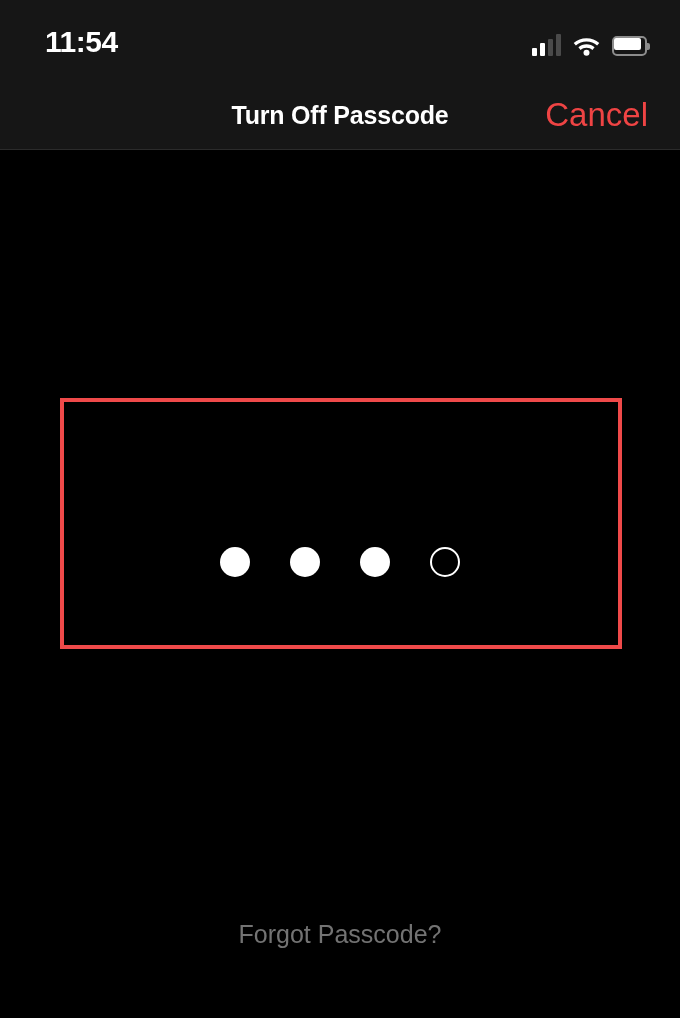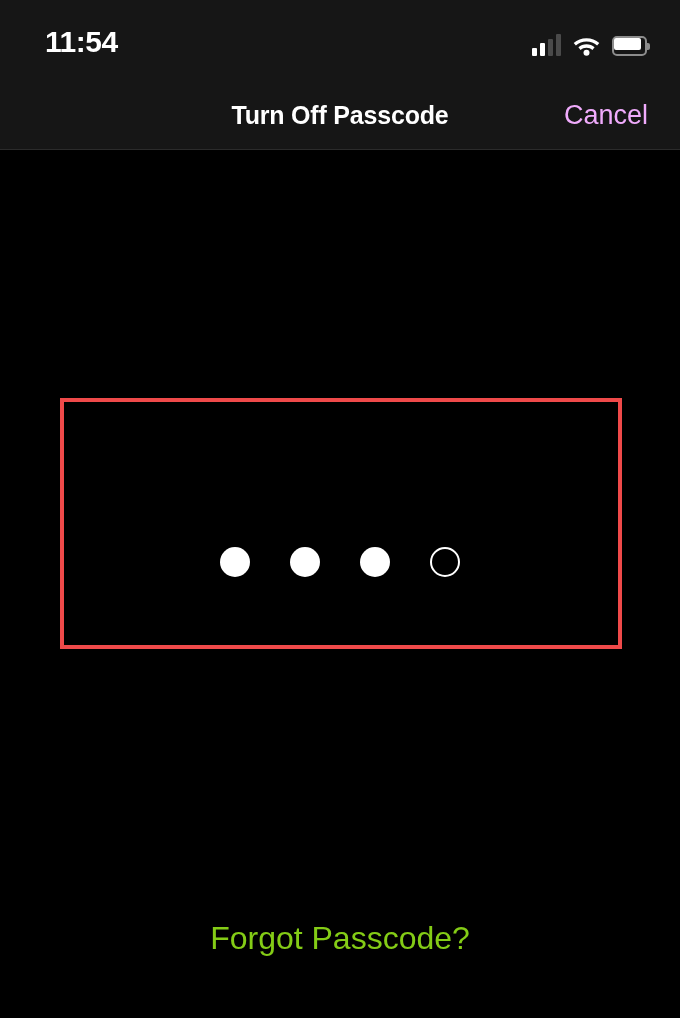--- a/index.html
+++ b/index.html
@@ -104,23 +104,23 @@
     text-align:center;
     font-size:25px;
     font-weight:700;
     color:#ffffff;
     letter-spacing:-0.2px;
   }
   #nav-cancel {
     position:absolute;
     right:32px; top:0;
     line-height:66px;
-    font-size:27px;
+    font-size:33px;
     font-weight:400;
-    color:#f0abfc;
+    color:#ef4444;
     cursor:pointer;
   }
 
   
   #content {
     position:absolute;
     left:0; top:151px;
     width:680px; height:867px;
     background:#000000;
   }
@@ -166,23 +166,23 @@
   .dot.empty {
     background:transparent;
     border:2.5px solid #ffffff;
   }
 
   #forgot-passcode {
     position:absolute;
     left:0; right:0;
     top:769px;                     
     text-align:center;
-    font-size:32px;
+    font-size:25px;
     font-weight:400;
-    color:#84cc16;
+    color:#737373;
     cursor:pointer;
   }
 </style>
 </head>
 <body>
 
 <div id="screen">
 
   <div id="status-bar">
 

